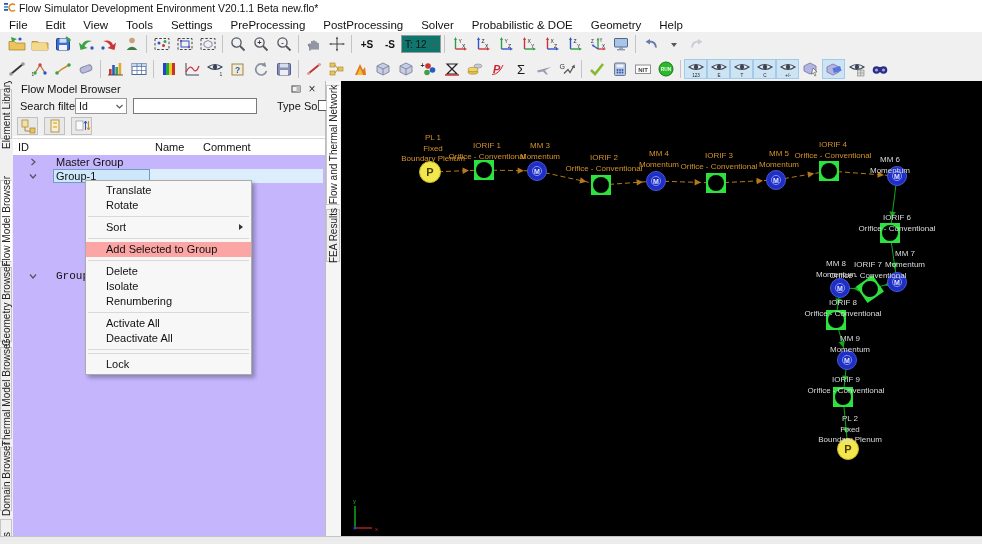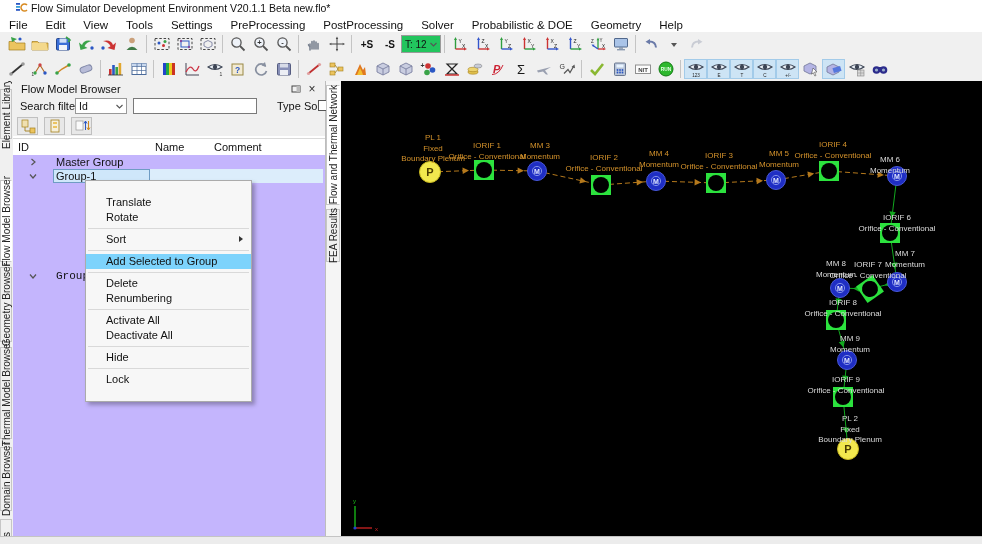--- a/index.html
+++ b/index.html
@@ -1,31 +1,31 @@
 <!DOCTYPE html>
 <html><head>
 <meta charset="utf-8">
 <style>
   html,body{margin:0;padding:0;background:#888;}
   .app{position:relative;width:982px;height:544px;background:#fff;font-family:"Liberation Sans",sans-serif;overflow:hidden;color:#111;}
   
-  .titlebar{position:absolute;top:0;left:0;right:0;height:15px;background:#fff;display:flex;align-items:center;padding-left:16px;font-size:10.5px;white-space:nowrap;}
+  .titlebar{position:absolute;top:0;left:0;right:0;height:15px;background:#fff;display:flex;align-items:center;padding-left:4px;font-size:10.5px;white-space:nowrap;}
   .titlebar .app-icon{margin-right:3px;display:inline-flex;}
   
   .menubar{position:absolute;top:15px;left:0;right:0;height:17px;background:#fff;display:flex;align-items:flex-end;font-size:11.5px;border-bottom:1px solid #e4e4e4;}
   .menu-item{padding:1px 9px;cursor:default;}
   
   .tb{position:absolute;left:0;right:0;background:#f0f0f0;display:flex;align-items:center;padding-left:5px;}
   .tb1{top:32px;height:24px;border-bottom:1px solid #dcdcdc;}
   .tb2{top:56px;height:25px;border-bottom:1px solid #c6c6c6;}
   .tbtn{width:23px;height:20px;display:flex;align-items:center;justify-content:center;border:1px solid transparent;box-sizing:border-box;flex:none;}
   .tbtn.hl{background:#cde4f5;border-color:#a3cbe9;}
   .tbtn.dis{opacity:.45;}
   .tsep{width:1px;height:18px;background:#c4c4c4;margin:0 3px;flex:none;}
-  .tsize{height:18px;width:40px;background:#22c55e;border:1px solid #9a9a9a;display:flex;align-items:center;justify-content:space-between;font-size:10px;padding:0 3px;box-sizing:border-box;flex:none;}
+  .tsize{height:18px;width:40px;background:#0f766e;border:1px solid #9a9a9a;display:flex;align-items:center;justify-content:space-between;font-size:10px;padding:0 3px;box-sizing:border-box;flex:none;}
   
   .main{position:absolute;top:81px;left:0;right:0;bottom:7px;}
   .ltabs{position:absolute;left:0;top:0;bottom:0;width:13px;background:#f0f0f0;overflow:hidden;}
   .vtab{position:absolute;left:0;width:12px;box-sizing:border-box;background:#f0f0f0;border:1px solid #c6c6c6;display:flex;align-items:center;justify-content:center;font-size:10px;color:#222;}
   .vtab span{writing-mode:vertical-rl;transform:rotate(180deg);white-space:nowrap;}
   .vtab.active{background:#fff;border-right-color:#fff;}
   .rtabs{position:absolute;left:326px;top:0;bottom:0;width:15px;background:#f5f5f5;overflow:hidden;}
   .rtabs .vtab{width:14px;}
   .rtabs .vtab.active{background:#fff;}
   
@@ -38,32 +38,32 @@
   .search-row{position:absolute;top:17px;left:0;right:0;height:17px;font-size:11px;}
   .search-label{position:absolute;left:7px;top:2px;}
   .combo{position:absolute;left:62px;top:0;width:52px;height:16px;background:#fff;border:1px solid #999;box-sizing:border-box;font-size:10.5px;display:flex;align-items:center;justify-content:space-between;padding:0 3px;}
   .search-input{position:absolute;left:120px;top:0;width:124px;height:16px;border:1px solid #7a7a7a;box-sizing:border-box;font-size:10.5px;padding:0 3px;font-family:"Liberation Sans",sans-serif;}
   .typesort-label{position:absolute;left:264px;top:2px;}
   .checkbox{position:absolute;left:305px;top:2px;width:11px;height:11px;background:#fff;border:1px solid #555;box-sizing:border-box;}
   .tools-row{position:absolute;top:36px;left:4px;height:18px;display:flex;gap:6px;}
   .ptool{width:21px;height:18px;background:#e8e8e8;border:1px solid #c0c0c0;display:flex;align-items:center;justify-content:center;box-sizing:border-box;}
   .cols{position:absolute;top:57px;left:0;right:0;height:16px;background:#fff;border-top:1px solid #d9d9d9;font-size:11px;}
   .cols span{position:absolute;top:2px;}
-  .col-id{left:5px;} .col-name{left:142px;} .col-comment{left:190px;margin-left:11px;}
+  .col-id{left:5px;} .col-name{left:142px;} .col-comment{left:190px;}
   .tree{position:absolute;top:74px;left:0;right:0;bottom:0;background:#c4b5fd;font-size:11px;}
   .trow{position:absolute;left:0;right:0;height:14px;display:flex;align-items:center;}
   .trow .chev{position:absolute;left:16px;top:3px;width:8px;height:8px;}
   .trow .tlabel{position:absolute;left:43px;top:1px;}
   .row-sel-band{position:absolute;left:40px;right:2px;top:0;height:14px;background:#dcedfb;}
   .name-box{position:absolute;left:40px;top:0;width:97px;height:14px;background:#cfe7fa;border:1px solid #6f9cc4;box-sizing:border-box;}
   .name-box-label{position:absolute;left:43px;top:1px;}
   
-  .cmenu{position:absolute;left:85px;top:180px;width:165px;background:#f7f7f7;border:1px solid #ababab;box-shadow:3px 3px 4px rgba(0,0,0,.28);padding:14px 0;font-size:11px;z-index:50;}
+  .cmenu{position:absolute;left:85px;top:180px;width:165px;background:#f7f7f7;border:1px solid #ababab;box-shadow:3px 3px 4px rgba(0,0,0,.28);padding:2px 0;font-size:11px;z-index:50;}
   .cm-item{height:15px;line-height:15px;padding-left:20px;position:relative;cursor:default;}
-  .cm-item.hl{background:#7dd3fc;}
+  .cm-item.hl{background:#fca5a5;}
   .cm-sep{height:1px;background:#d9d9d9;margin:3px 2px;}
   .cm-arrow{position:absolute;right:8px;top:4px;width:0;height:0;border-left:4px solid #333;border-top:3.5px solid transparent;border-bottom:3.5px solid transparent;}
   
   .canvas{position:absolute;left:341px;right:0;top:0;bottom:0;background:#000;}
   
   .statusbar{position:absolute;left:0;right:0;bottom:0;height:7px;background:#ececec;border-top:1px solid #c4c4c4;}
 </style>
 </head>
 <body>
 
@@ -868,23 +868,23 @@
 
   <div class="cmenu">
       <div class="cm-item">Translate</div>
       <div class="cm-item">Rotate</div>
       <div class="cm-sep"></div>
       <div class="cm-item">Sort<span class="cm-arrow"></span></div>
       <div class="cm-sep"></div>
       <div class="cm-item hl">Add Selected to Group</div>
       <div class="cm-sep"></div>
       <div class="cm-item">Delete</div>
+      <div class="cm-item">Isolate</div>
       <div class="cm-item">Renumbering</div>
       <div class="cm-sep"></div>
       <div class="cm-item">Activate All</div>
       <div class="cm-item">Deactivate All</div>
       <div class="cm-sep"></div>
-      <div class="cm-item">Hide</div>
       <div class="cm-sep"></div>
       <div class="cm-item">Lock</div>
     </div>
 
 </div>
 
 </body></html>

